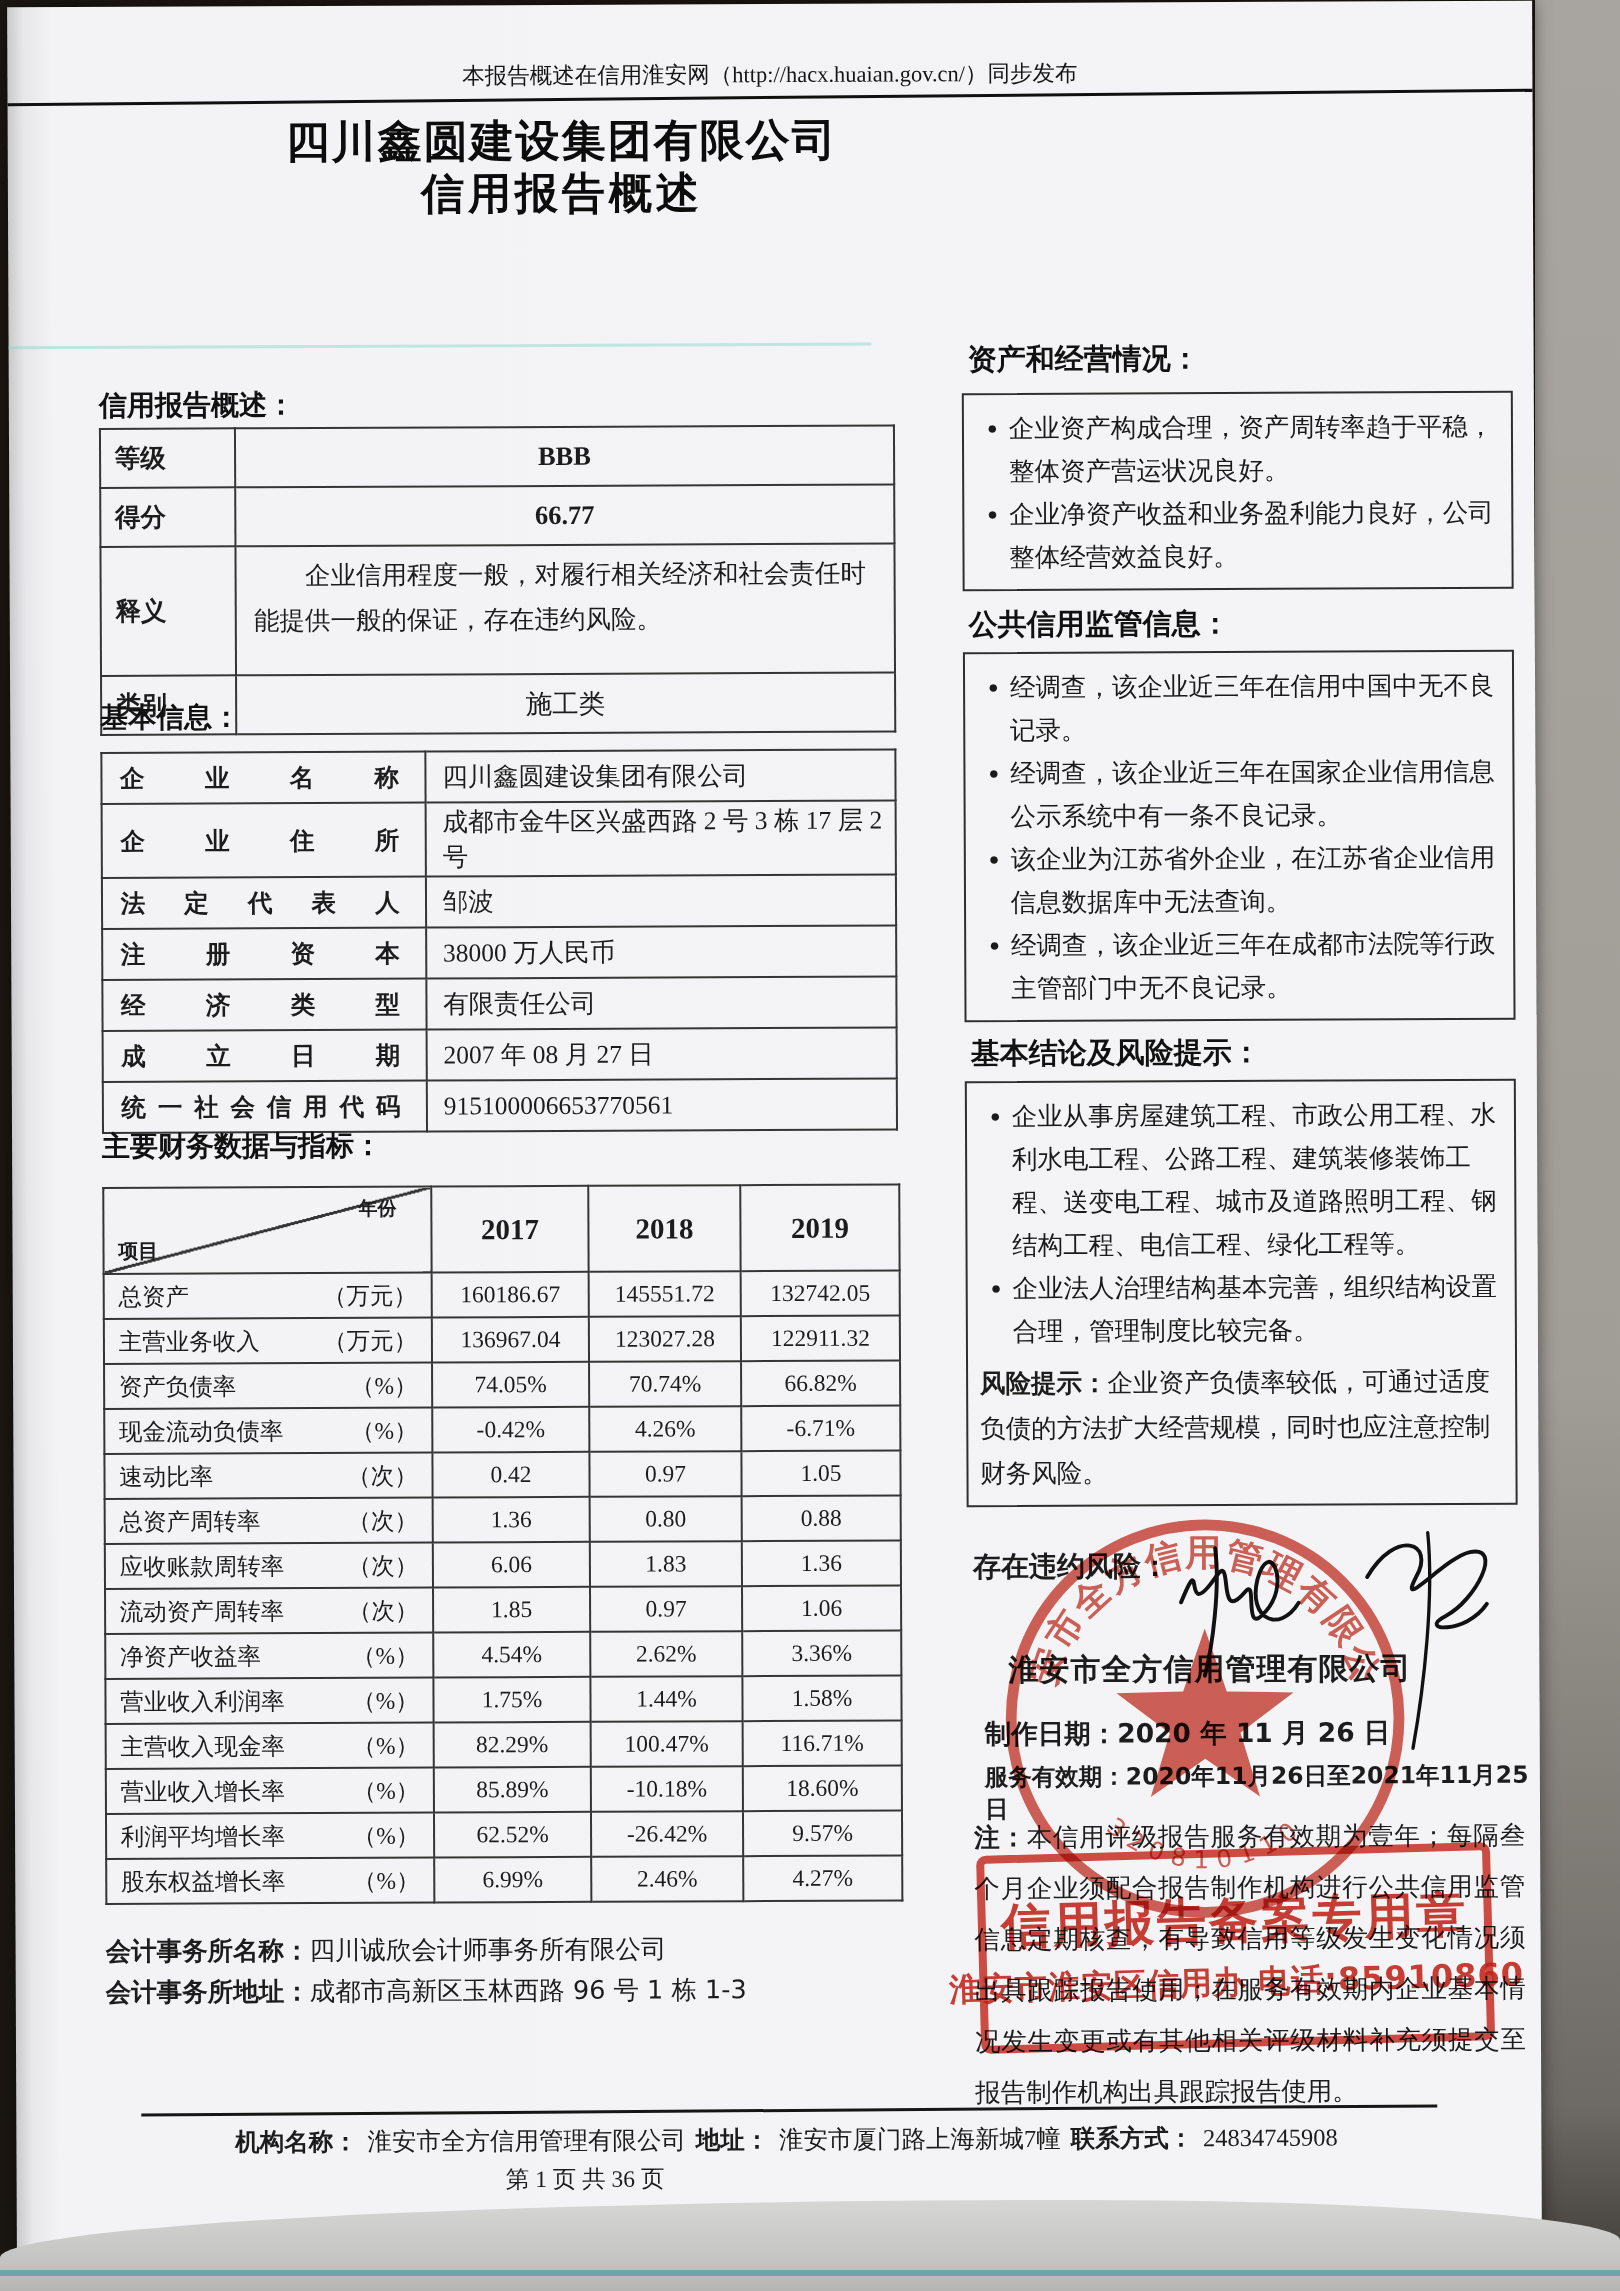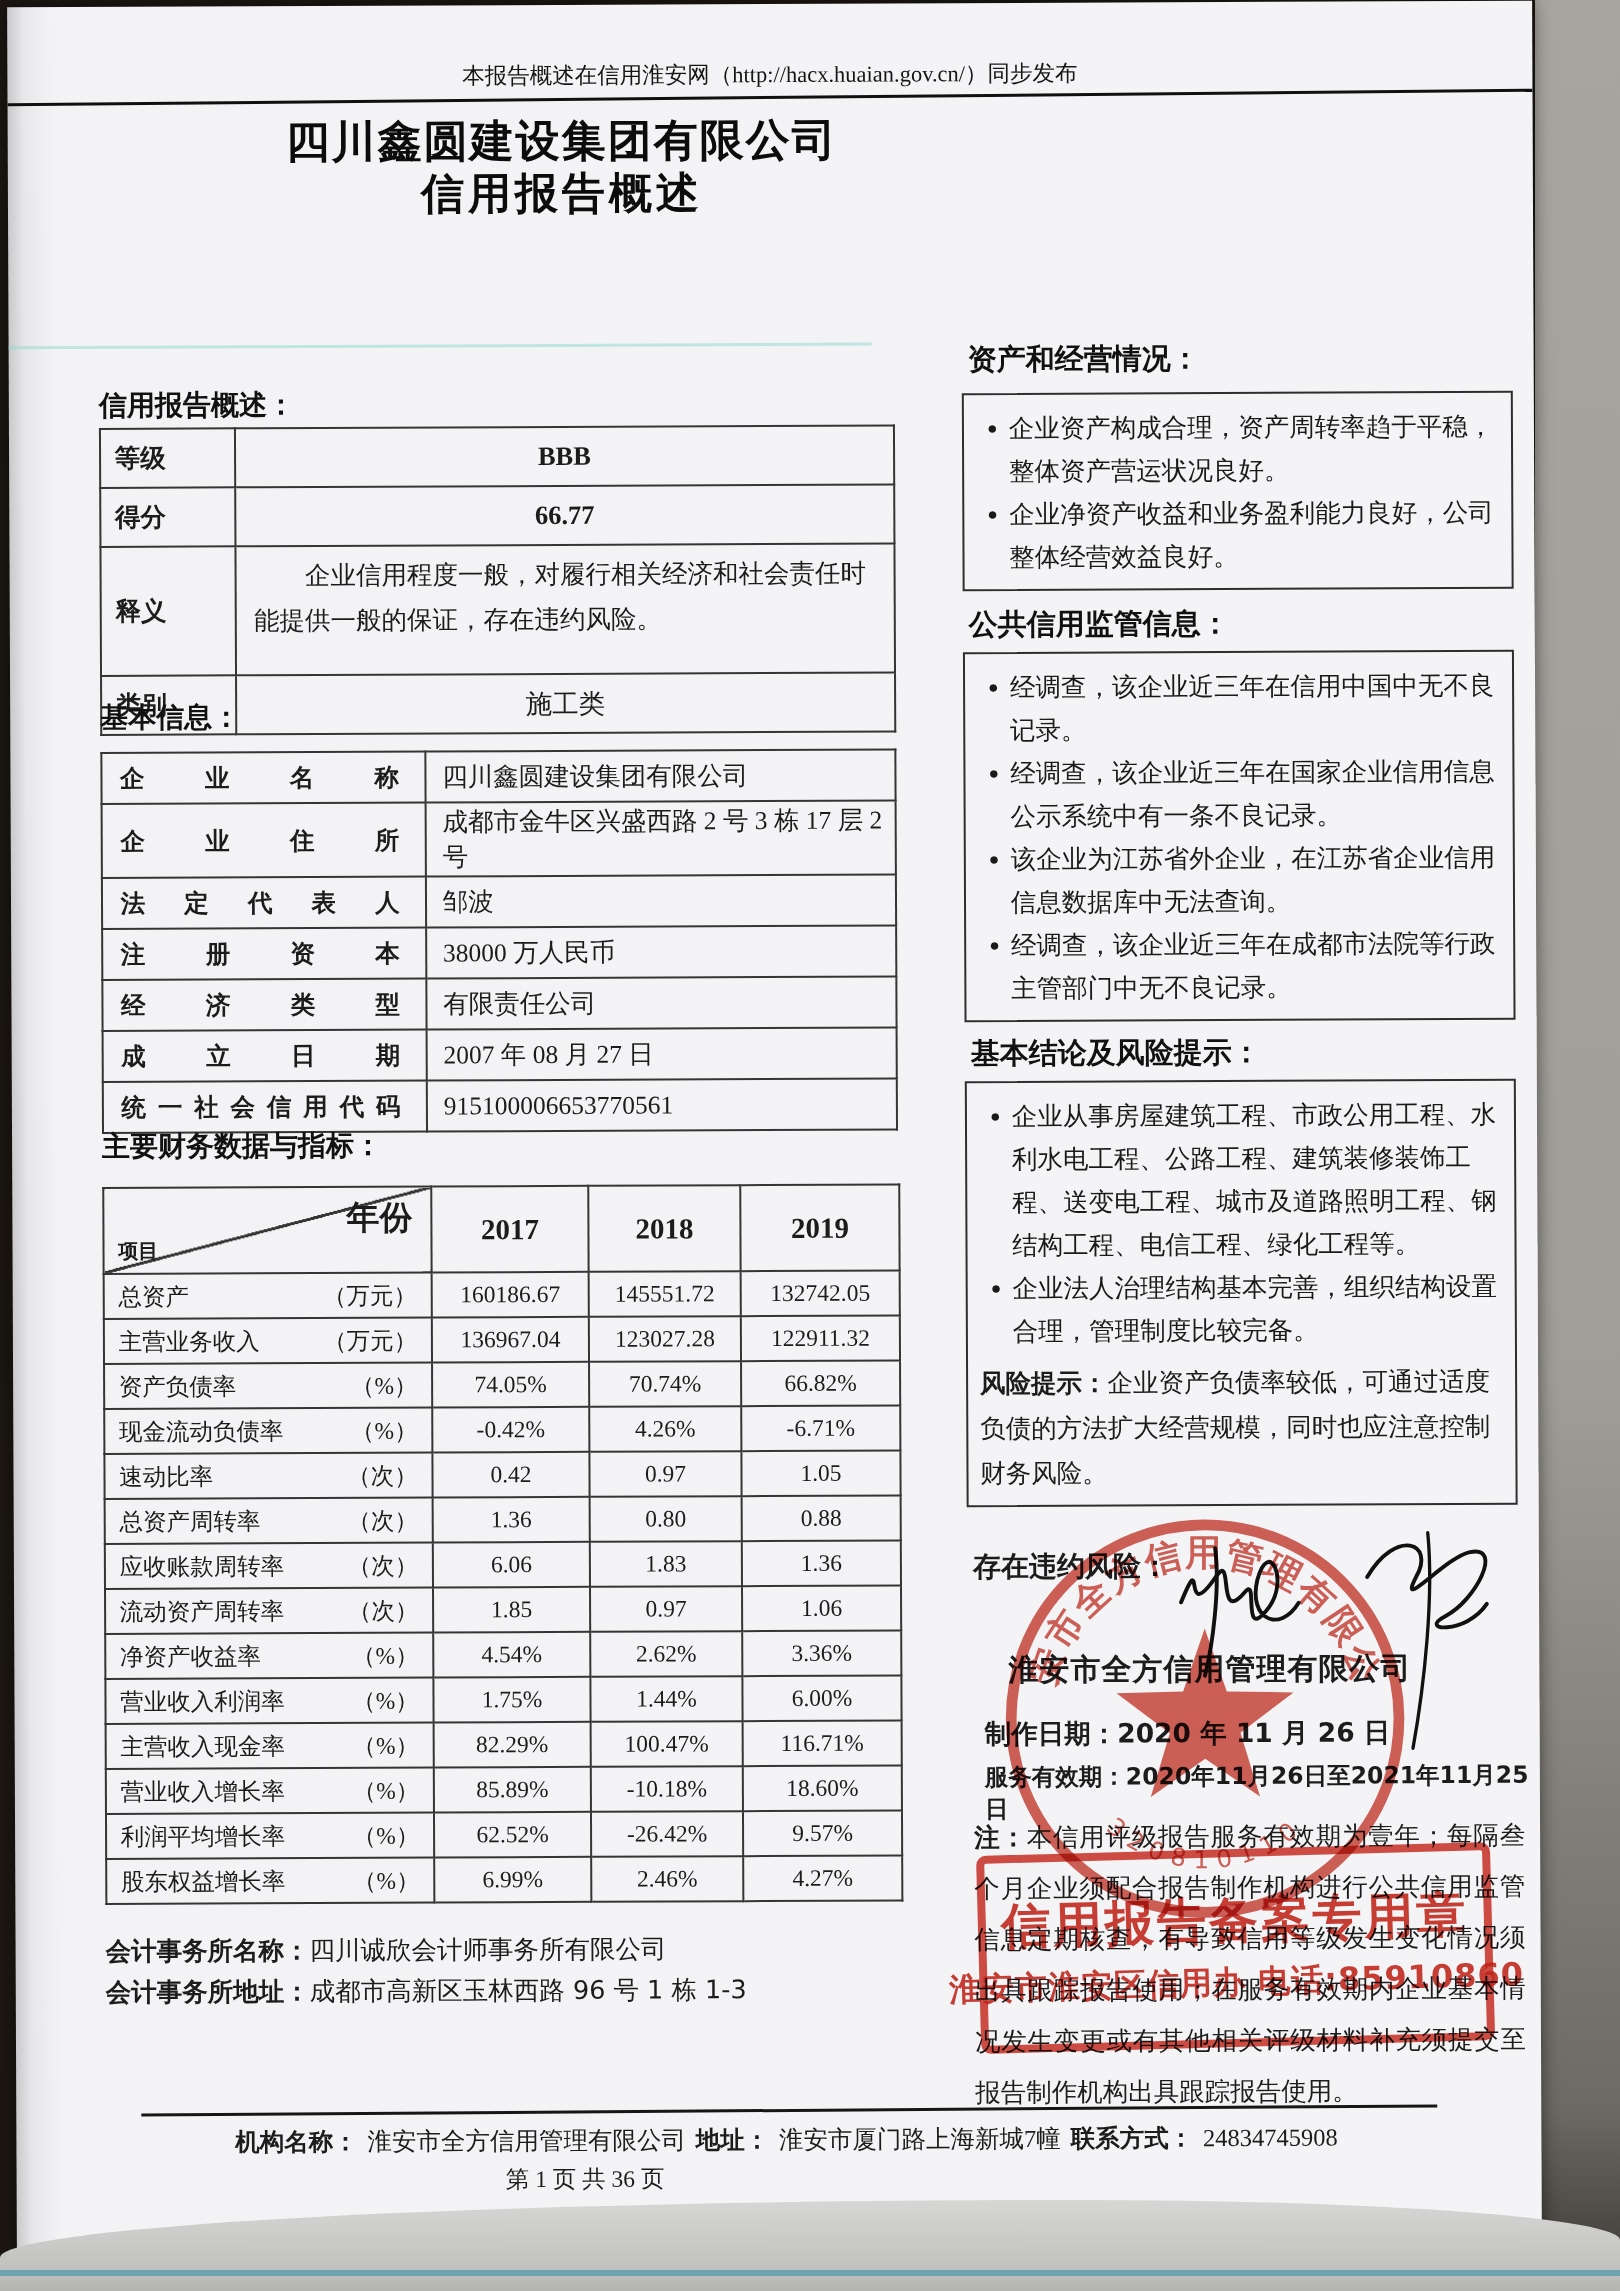--- a/index.html
+++ b/index.html
@@ -57,21 +57,21 @@
   .basic-tbl td.lbl{width:279px;font-family:"DejaVu Sans","Liberation Sans",sans-serif;
     font-weight:bold;font-size:24.5px;padding:0 25.5px 0 17.6px;text-align:justify;text-align-last:justify;}
   .basic-tbl td.val{font-size:25.5px;padding-left:15.7px;}
 
   
   .fin-tbl{left:90px;top:1180px;width:796px;table-layout:fixed;}
   .fin-tbl tr.hdr{height:86px;}
   .fin-tbl tr.data{height:45px;}
   .fin-tbl td.corner{position:relative;padding:0;
     background:linear-gradient(to bottom right,transparent calc(50% - 1.5px),#353535 calc(50% - 1.5px),#353535 calc(50% + 1.5px),transparent calc(50% + 1.5px));}
-  .corner-top{position:absolute;top:7.8px;right:18px;font-family:"DejaVu Sans","Liberation Sans",sans-serif;font-weight:bold;font-size:33px;margin-left:24px;}
+  .corner-top{position:absolute;top:7.8px;right:34px;font-family:"DejaVu Sans","Liberation Sans",sans-serif;font-weight:bold;font-size:19px;margin-left:24px;}
   .corner-bot{position:absolute;bottom:7.8px;left:13.7px;font-family:"DejaVu Sans","Liberation Sans",sans-serif;font-weight:bold;font-size:20px;}
   .fin-tbl td.year{text-align:center;font-weight:bold;font-size:29px;}
   .fin-tbl td.item{padding:0 13.7px;}
   .fin-tbl td.item .cellflex{display:flex;justify-content:space-between;align-items:center;font-size:23.5px;}
   .fin-tbl td.num{text-align:center;font-size:23.5px;}
 
   .acct-line{left:90px;top:1927px;width:843px;font-size:25.5px;
     font-family:"DejaVu Sans","Liberation Sans",sans-serif;}
   .acct-line .lbl{font-weight:bold;}
   .acct-line2{top:1968px;}
@@ -301,21 +301,21 @@
     </tr>
     <tr class="data">
       <td class="item">
             <span class="cellflex">
               <span>营业收入利润率</span>
               <span>（%）</span>
             </span>
           </td>
       <td class="num">1.75%</td>
       <td class="num">1.44%</td>
-      <td class="num">6.00%</td>
+      <td class="num">1.58%</td>
     </tr>
     <tr class="data">
       <td class="item">
             <span class="cellflex">
               <span>主营收入现金率</span>
               <span>（%）</span>
             </span>
           </td>
       <td class="num">82.29%</td>
       <td class="num">100.47%</td>

